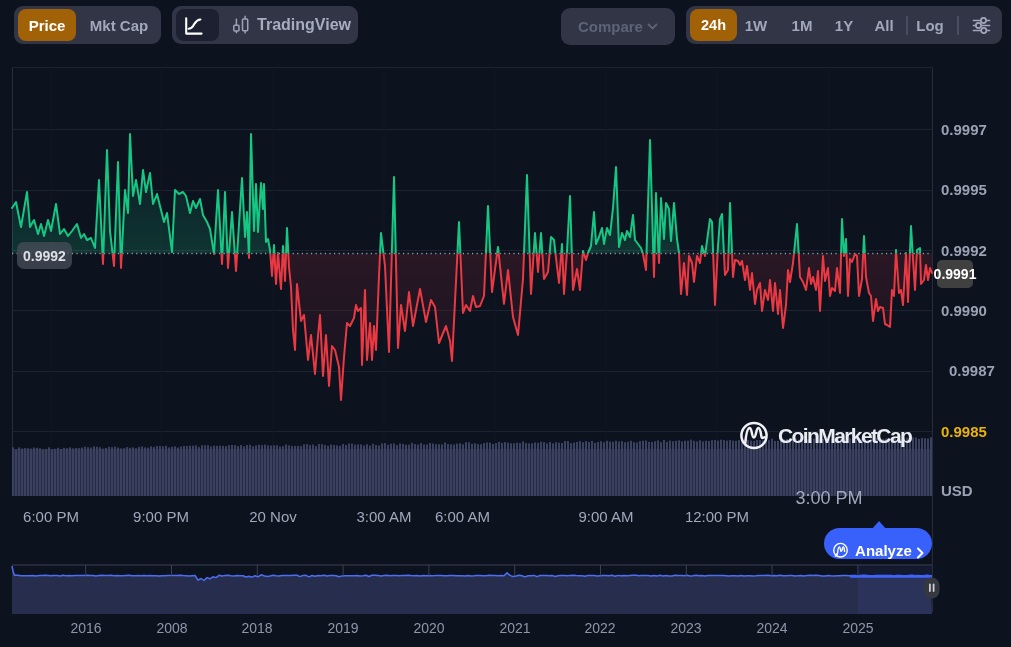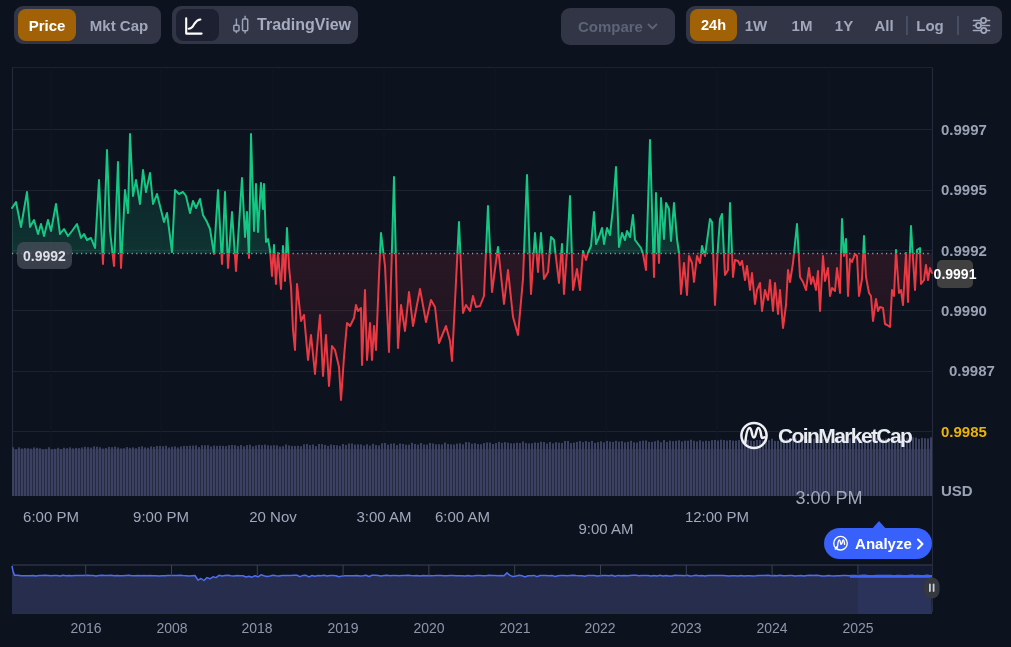--- a/index.html
+++ b/index.html
@@ -447,39 +447,39 @@
 <div style="position:absolute;left:941px;top:241.5px;font-size:15px;font-weight:600;color:#9aa2b4;">0.9992</div>
 <div style="position:absolute;left:941px;top:301.5px;font-size:15px;font-weight:600;color:#9aa2b4;">0.9990</div>
 <div style="position:absolute;left:941px;top:362px;font-size:15px;font-weight:600;color:#9aa2b4;margin-left:8px;">0.9987</div>
 <div style="position:absolute;left:941px;top:422.5px;font-size:15px;font-weight:600;color:#eab308;">0.9985</div>
 <div class="abs" style="left:941px;top:482px;font-size:15px;font-weight:700;color:#9aa2b4;">USD</div>
 <div style="position:absolute;left:-9px;top:508px;width:120px;text-align:center;font-size:15px;font-weight:500;color:#a1a8ba;">6:00 PM</div>
 <div style="position:absolute;left:101px;top:508px;width:120px;text-align:center;font-size:15px;font-weight:500;color:#a1a8ba;">9:00 PM</div>
 <div style="position:absolute;left:213px;top:508px;width:120px;text-align:center;font-size:15px;font-weight:500;color:#a1a8ba;">20 Nov</div>
 <div style="position:absolute;left:324px;top:508px;width:120px;text-align:center;font-size:15px;font-weight:500;color:#a1a8ba;">3:00 AM</div>
 <div style="position:absolute;left:435px;top:508px;width:120px;font-size:15px;font-weight:500;color:#a1a8ba;">6:00 AM</div>
-<div style="position:absolute;left:546px;top:508px;width:120px;text-align:center;font-size:15px;font-weight:500;color:#a1a8ba;margin-top:12px;">9:00 AM</div>
+<div style="position:absolute;left:546px;top:508px;width:120px;text-align:center;font-size:15px;font-weight:500;color:#a1a8ba;">9:00 AM</div>
 <div style="position:absolute;left:657px;top:508px;width:120px;text-align:center;font-size:15px;font-weight:500;color:#a1a8ba;">12:00 PM</div>
 <div style="position:absolute;left:769px;top:488px;width:120px;text-align:center;font-size:18px;font-weight:500;color:#a1a8ba;">3:00 PM</div>
 <div style="position:absolute;left:46px;top:620px;width:80px;text-align:center;font-size:14px;font-weight:500;color:#8e96a9;">2016</div>
 <div style="position:absolute;left:132px;top:620px;width:80px;text-align:center;font-size:14px;font-weight:500;color:#8e96a9;">2008</div>
 <div style="position:absolute;left:217px;top:620px;width:80px;text-align:center;font-size:14px;font-weight:500;color:#8e96a9;">2018</div>
 <div style="position:absolute;left:303px;top:620px;width:80px;text-align:center;font-size:14px;font-weight:500;color:#8e96a9;">2019</div>
 <div style="position:absolute;left:389px;top:620px;width:80px;text-align:center;font-size:14px;font-weight:500;color:#8e96a9;">2020</div>
 <div style="position:absolute;left:475px;top:620px;width:80px;text-align:center;font-size:14px;font-weight:500;color:#8e96a9;">2021</div>
 <div style="position:absolute;left:560px;top:620px;width:80px;text-align:center;font-size:14px;font-weight:500;color:#8e96a9;">2022</div>
 <div style="position:absolute;left:646px;top:620px;width:80px;text-align:center;font-size:14px;font-weight:500;color:#8e96a9;">2023</div>
 <div style="position:absolute;left:732px;top:620px;width:80px;text-align:center;font-size:14px;font-weight:500;color:#8e96a9;">2024</div>
 <div style="position:absolute;left:818px;top:620px;width:80px;text-align:center;font-size:14px;font-weight:500;color:#8e96a9;">2025</div>
 
 <svg class="abs" style="left:868px;top:520px;" width="22" height="10" viewBox="0 0 22 10">
     <path d="M3 10 L11 1 L19 10 Z" fill="#3861fb"></path>
   </svg>
 <div class="abs" style="left:824px;top:528px;width:108px;height:31px;background:#3861fb;border-radius:16px;
-     display:flex;align-items:center;justify-content:center;color:#fff;font-size:15px;font-weight:700;">
+     display:flex;align-items:flex-end;justify-content:center;color:#fff;font-size:15px;font-weight:700;">
   <svg width="17" height="17" viewBox="0 0 17 17" fill="none" stroke="#fff" stroke-width="1.4" stroke-linecap="round" style="margin-right:6px;">
     <circle cx="8.5" cy="8.2" r="6.8"></circle>
     <path d="M5.6 11 C6 6.6 6.6 5 7.4 5 C8.6 5 8.2 9.4 9.3 9.4 C10.4 9.4 10.1 5 11.2 5 C12 5 12.3 7 12.6 9.4"></path>
     <path d="M3.6 13.8 L5.2 11.9" stroke-width="2"></path>
   </svg>
   Analyze&nbsp;
   <svg width="8" height="12" viewBox="0 0 8 12" fill="none" stroke="#fff" stroke-width="2" stroke-linecap="round" stroke-linejoin="round">
       <path d="M2 1.5 L6.5 6 L2 10.5"></path>
     </svg>
 </div>

